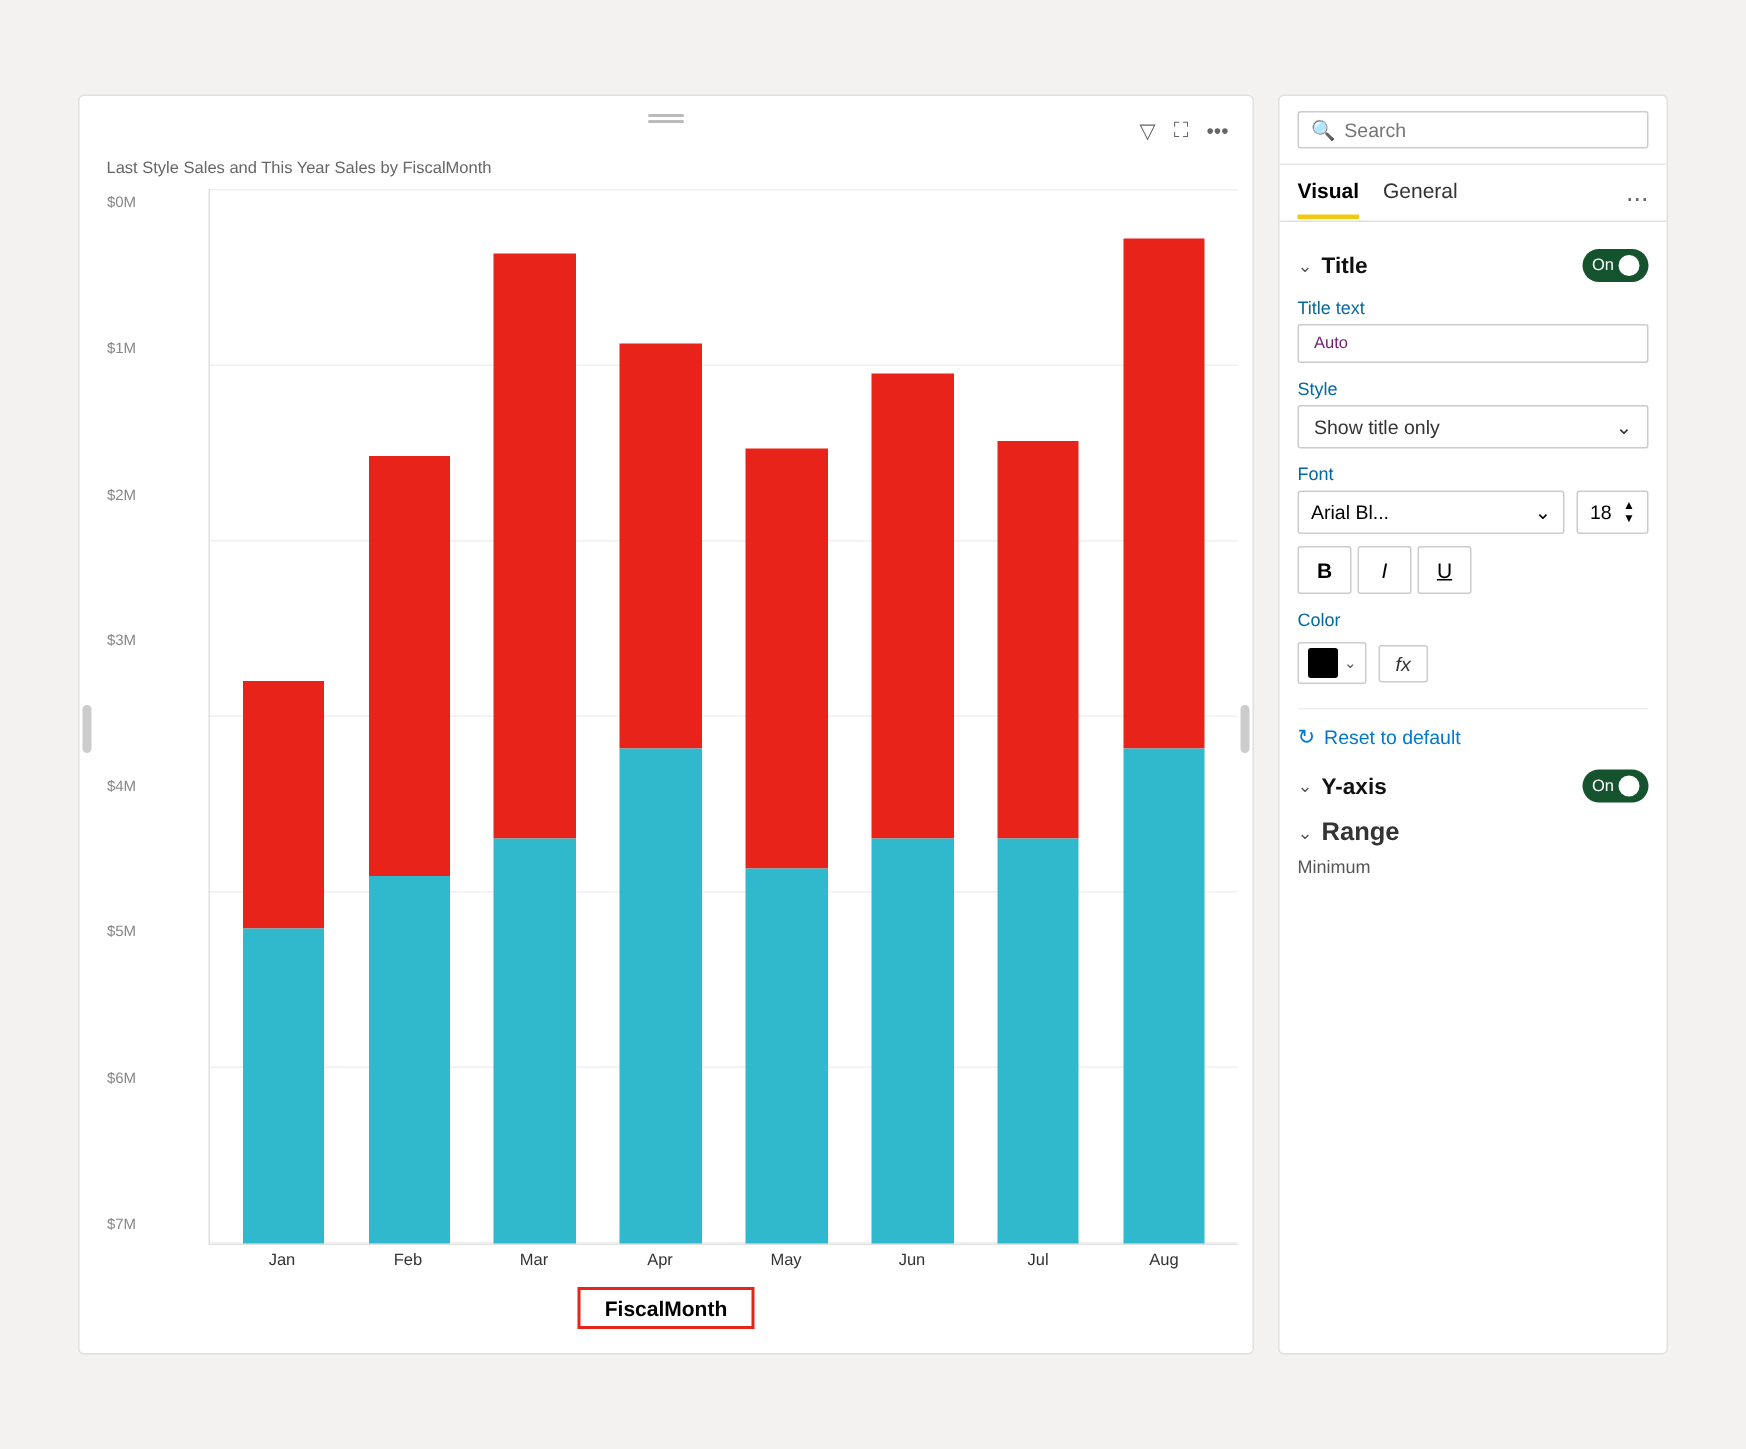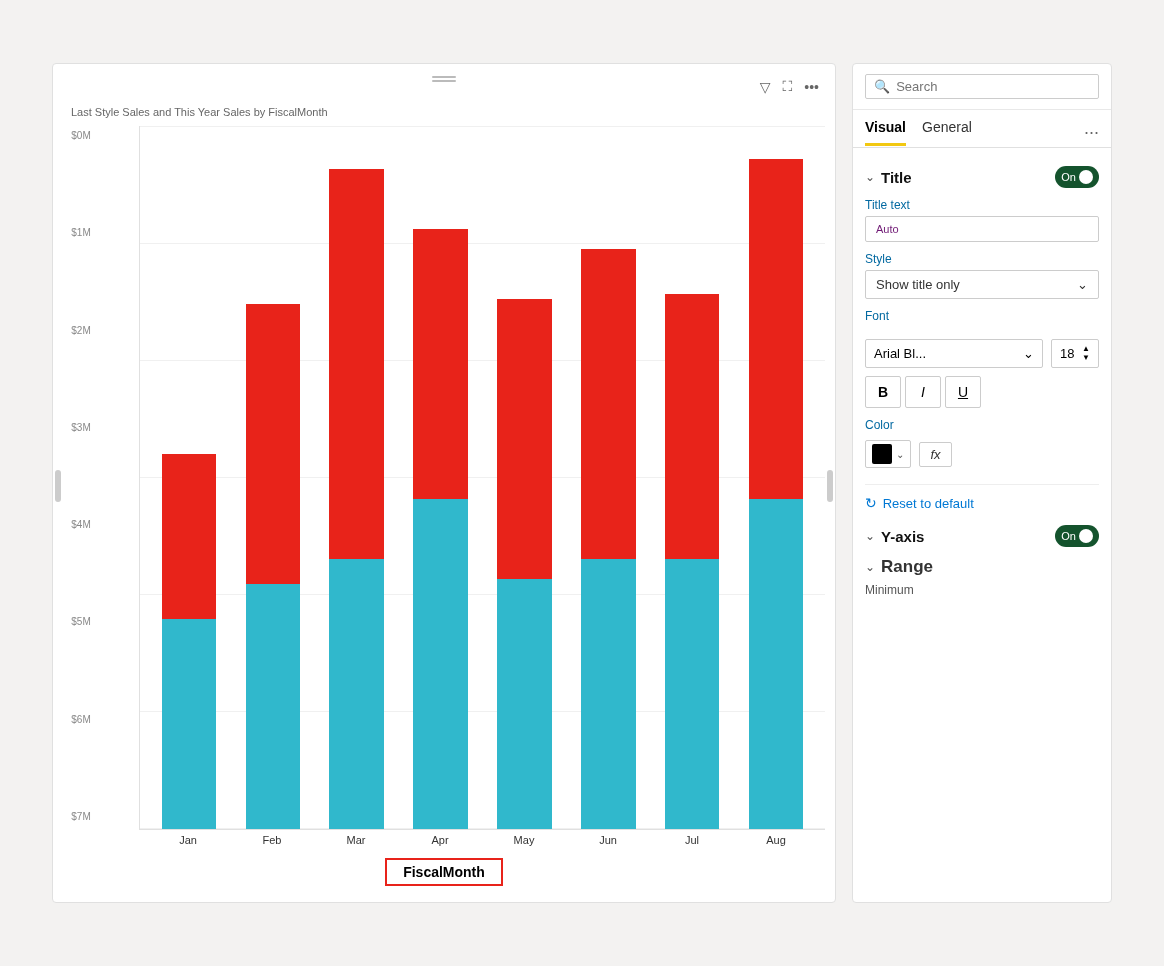--- a/index.html
+++ b/index.html
@@ -338,21 +338,21 @@
       color: #333;
       background: #fff;
       display: flex;
       align-items: center;
       justify-content: space-between;
       cursor: pointer;
     }
     .font-row {
       display: flex;
       gap: 8px;
-      margin-top: 16px;
+      margin-top: 4px;
     }
     .font-select {
       flex: 1;
       border: 1px solid #ccc;
       border-radius: 2px;
       padding: 5px 8px;
       font-size: 13px;
       display: flex;
       align-items: center;
       justify-content: space-between;

